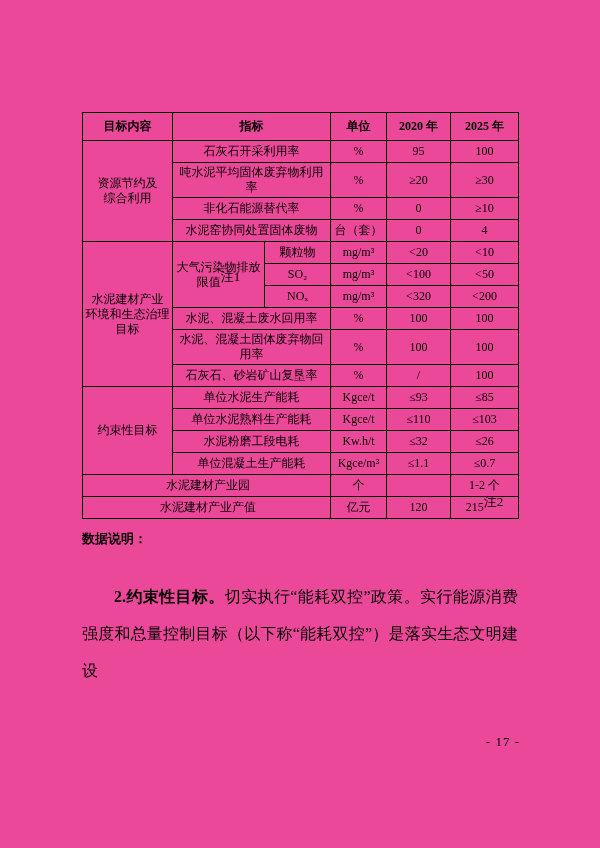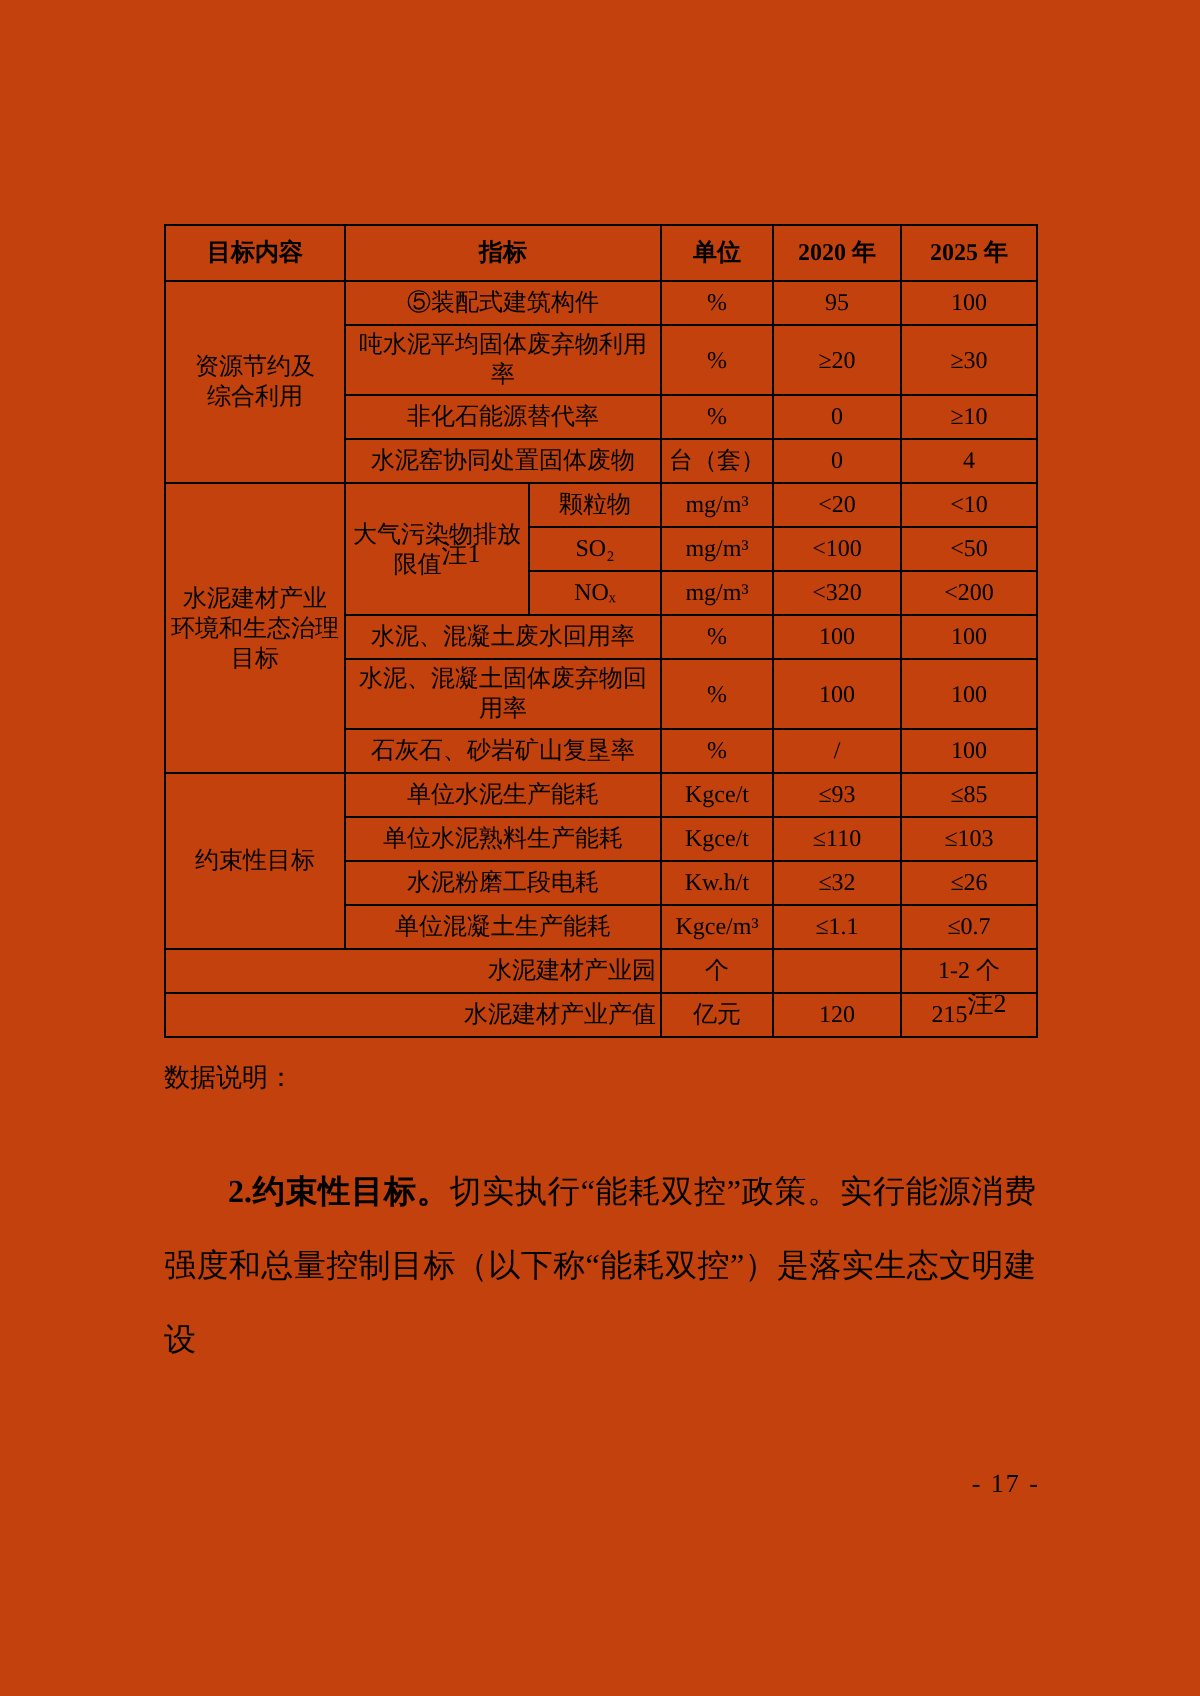--- a/index.html
+++ b/index.html
@@ -2,41 +2,41 @@
 <html><head>
 <meta charset="utf-8">
 <style>
   * { margin:0; padding:0; box-sizing:border-box; }
   html,body { background:#ffffff; }
   body {
     width:600px; height:848px; position:relative;
     font-family:"Liberation Serif","DejaVu Serif",serif;
     color:#000;
   }
-  .page { position:absolute; inset:0; width:600px; height:848px; background:#c2410c; }
+  .page { position:absolute; inset:0; width:600px; height:848px; background:#ec4899; }
   .content { position:absolute; left:82px; top:112px; width:436px; }
 
   table.targets-table { border-collapse:collapse; table-layout:fixed; width:436px; }
   .targets-table th, .targets-table td {
     border:1px solid #000;
     font-size:12px;
     line-height:1.25;
     text-align:center;
     vertical-align:middle;
     padding:2px 2px;
     overflow:hidden;
   }
   .targets-table th { font-weight:bold; height:28px; }
   .targets-table td { height:22px; font-weight:normal; }
   .group-label { white-space:pre-line; }
-  td.left { text-align:right; padding-left:5px; }
+  td.left { text-align:center; padding-left:5px; }
   sup { font-size:13px; vertical-align:super; line-height:0; }
 
   .notes { margin-top:11px; font-size:13px; line-height:18px; text-align:justify; }
-  .notes-title { font-weight:normal; }
+  .notes-title { font-weight:bold; }
   .note-item { text-indent:1.7em; }
 
   .body-para {
     margin-top:30px;
     font-size:16px;
     line-height:37px;
     text-align:justify;
     text-indent:2em;
   }
   .body-lead { font-weight:bold;margin-top:36px; }
@@ -66,21 +66,21 @@
           <th>目标内容</th>
           <th colspan="2">指标</th>
           <th>单位</th>
           <th>2020 年</th>
           <th>2025 年</th>
         </tr>
 
         <tr>
           <td rowspan="4" class="group-label">资源节约及
 综合利用</td>
-          <td colspan="2">⑤装配式建筑构件</td>
+          <td colspan="2">石灰石开采利用率</td>
           <td>%</td>
           <td>95</td>
           <td>100</td>
         </tr>
         <tr>
           <td colspan="2">吨水泥平均固体废弃物利用率</td>
           <td>%</td>
           <td>≥20</td>
           <td>≥30</td>
         </tr>

